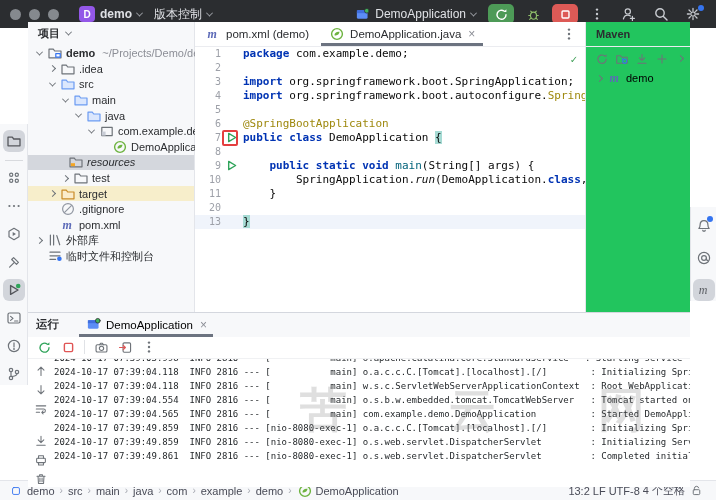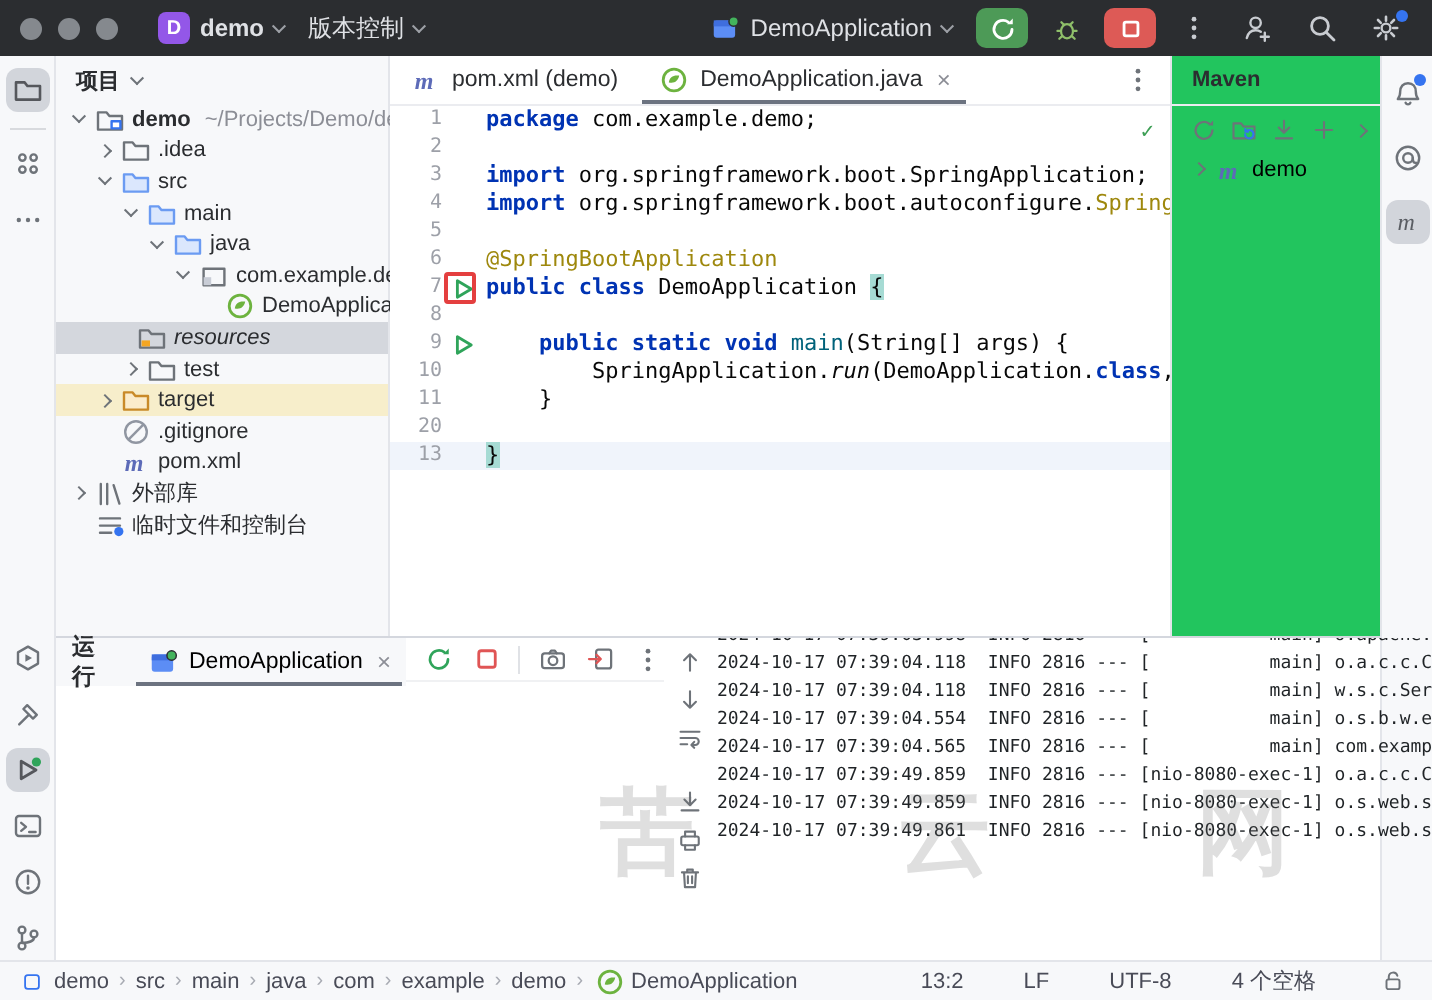--- a/index.html
+++ b/index.html
@@ -16,21 +16,21 @@
   .chev { width:5px; height:5px; border-right:1.4px solid #9da0a6; border-bottom:1.4px solid #9da0a6; display:inline-block; }
   .chev.down { transform:rotate(45deg) translate(-1px,-1px); }
   .chev.right { transform:rotate(-45deg); }
   #tb-right { margin-left:auto; display:flex; align-items:center; gap:6px; padding-right:10px; }
   .tb-btn { width:26px; height:20px; border-radius:5px; display:flex; align-items:center; justify-content:center; position:relative; }
   .tb-btn.green { background:#4d9a57; }
   .tb-btn.red { background:#dd5a56; }
   .badge-dot { position:absolute; top:1px; right:2px; width:6px; height:6px; border-radius:50%; background:#3574f0; }
 
   
-  #main { flex:1; display:flex; min-height:0; }
+  #main { flex:1; display:flex; min-height:0;align-items:center; }
   .strip { background:#f7f8fa; display:flex; flex-direction:column; align-items:center; }
   #left-strip { width:28px; border-right:1px solid #e3e5ea; }
   #right-strip { width:26px; border-left:1px solid #e3e5ea; padding-top:6px; gap:8px; }
   .strip-icon { width:22px; height:22px; border-radius:6px; display:flex; align-items:center; justify-content:center; position:relative; margin-top:6px; }
   .strip-icon.active { background:#d2d5db; }
   .strip-div { width:18px; height:1px; background:#d8dade; margin-top:8px; }
   #strip-spacer { flex:1; }
 
   #center { flex:1; display:flex; flex-direction:column; min-width:0; }
   #top-row { height:290px; display:flex; min-width:0; }
@@ -67,41 +67,41 @@
   .tk-call { font-style:italic; }
   .tk-brace { background:#a6dbd4; }
   #insp-check { position:absolute; top:6px; right:8px; color:#3c9e54; font-size:11px; font-weight:bold; }
 
   
   #maven-panel { width:105px; background:#22c55e; border-left:1px solid #e3e5ea; font-size:11px; }
   #maven-toolbar { display:flex; align-items:center; gap:4px; padding:4px 0 4px 8px; border-top:1px solid #ebecf0; }
   .mchev { width:5px; height:5px; border-right:1.3px solid #6e7379; border-bottom:1.3px solid #6e7379; transform:rotate(-45deg); margin-left:4px; }
 
   
-  #run-panel { flex:1; border-top:1px solid #d4d7de; background:#fff; display:flex; flex-direction:row; min-height:0; position:relative; }
+  #run-panel { flex:1; border-top:1px solid #d4d7de; background:#fff; display:flex; flex-direction:column; min-height:0; position:relative; }
   #run-head { height:24px; background:#f7f8fa; display:flex; align-items:center; font-size:11.5px; }
   #run-title { font-weight:bold; margin-left:8px; color:#2b2d30; }
   #run-tab { display:flex; align-items:center; gap:5px; margin-left:18px; height:100%; padding:0 8px; position:relative; }
   #run-tab::after { content:""; position:absolute; left:2px; right:2px; bottom:0; height:2.5px; background:#6c7380; }
   #run-toolbar { height:22px; display:flex; align-items:center; gap:8px; padding-left:8px; background:#fff; border-bottom:1px solid #f0f1f3; }
   .vdiv { width:1px; height:14px; background:#e0e2e6; }
   #run-body { flex:1; display:flex; min-height:0; }
   #console-gutter { width:26px; display:flex; flex-direction:column; align-items:center; padding-top:4px; gap:3px; }
   .cg-gap { height:10px; }
   #console { flex:1; overflow:hidden; font-family:"DejaVu Sans Mono",monospace; font-size:9px; line-height:14px; color:#1f2326; }
   .console-line { white-space:pre; height:14px; }
   .console-line.clipped { margin-top:-8px; }
   #watermark { position:absolute; left:272px; top:66px; width:345px; display:flex; justify-content:space-between; font-size:47px; font-weight:bold; color:rgba(110,110,110,0.22); pointer-events:none; }
 
   
   #statusbar { height:20px; flex:0 0 20px; background:#f7f8fa; border-top:1px solid #e3e5ea; display:flex; align-items:center; font-size:11px; color:#494b57; padding:0 12px 0 8px; }
   #crumbs { display:flex; align-items:center; gap:5px; }
   .crumb { display:flex; align-items:center; gap:3px; }
   .csep { color:#a8abb3; font-size:10px; }
-  #status-right { margin-left:auto; display:flex; align-items:center; gap:30px; }
+  #status-right { margin-left:auto; display:flex; align-items:center; gap:3px; }
 </style>
 </head>
 <body>
 
 <div id="app">
 
   <div id="titlebar">
     <div class="traffic">
       <span></span>
       <span></span>

